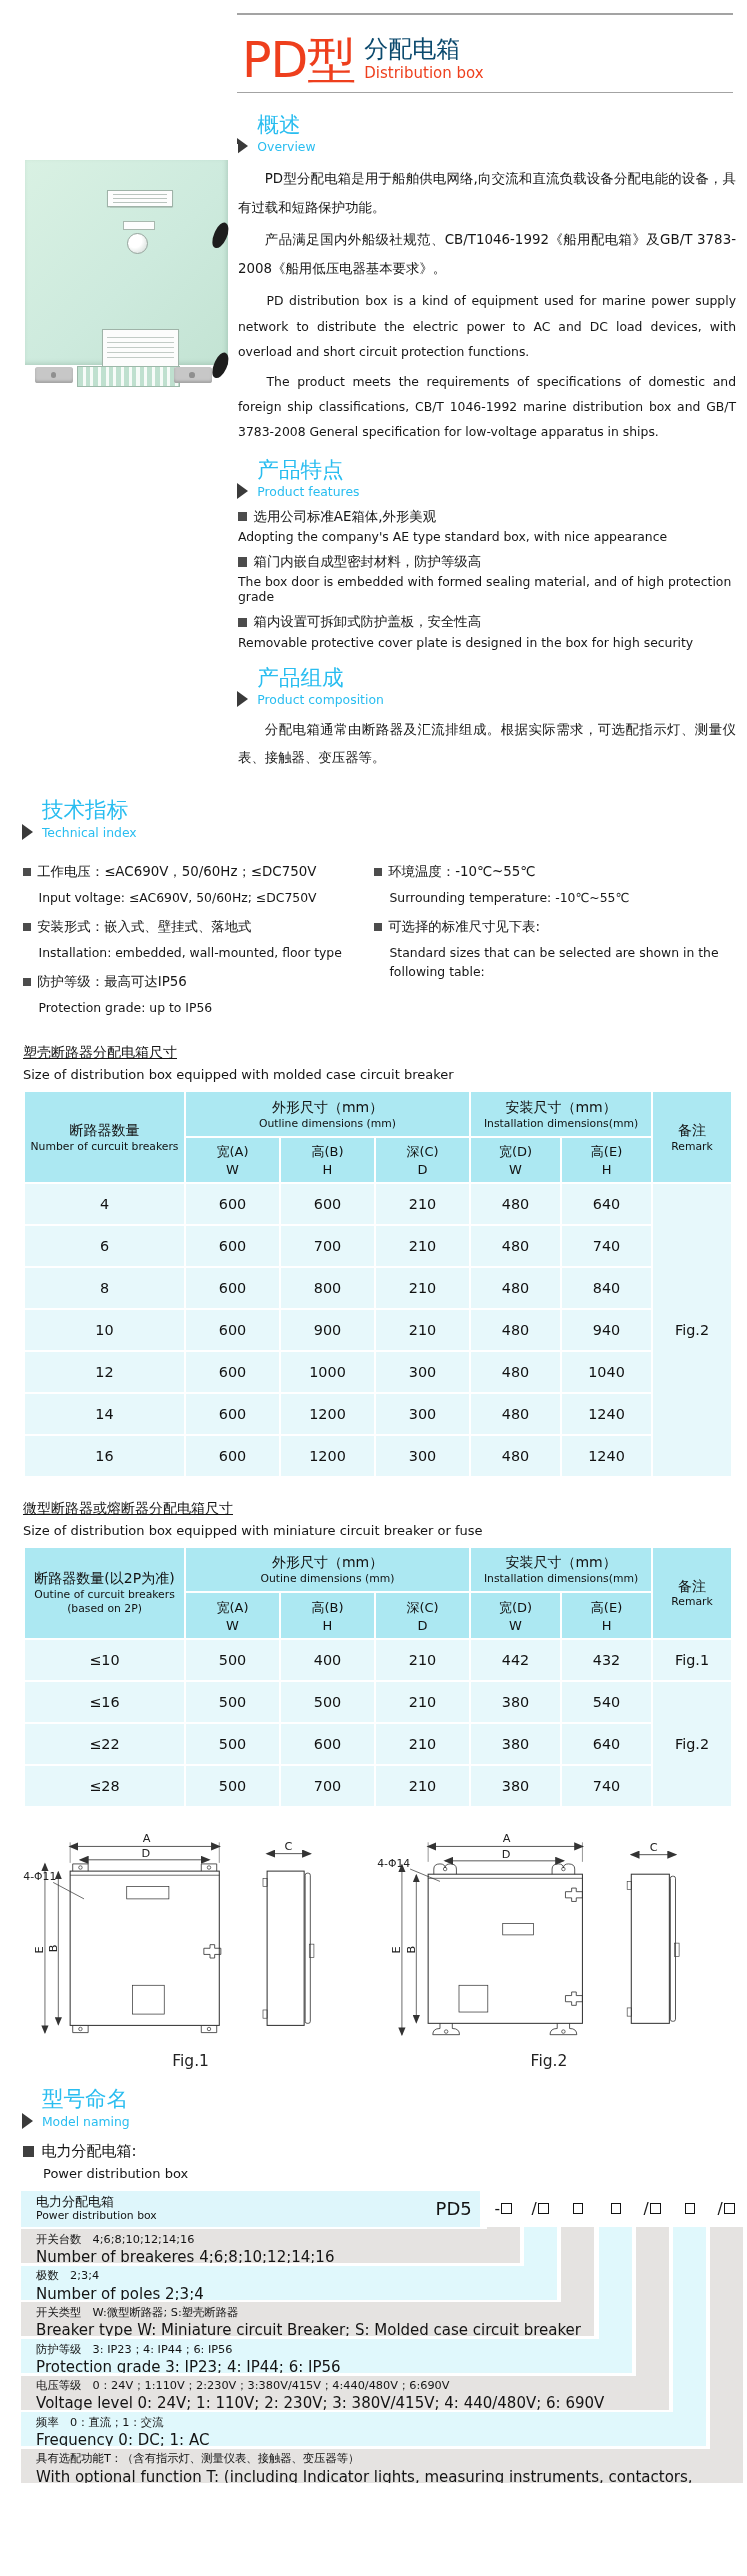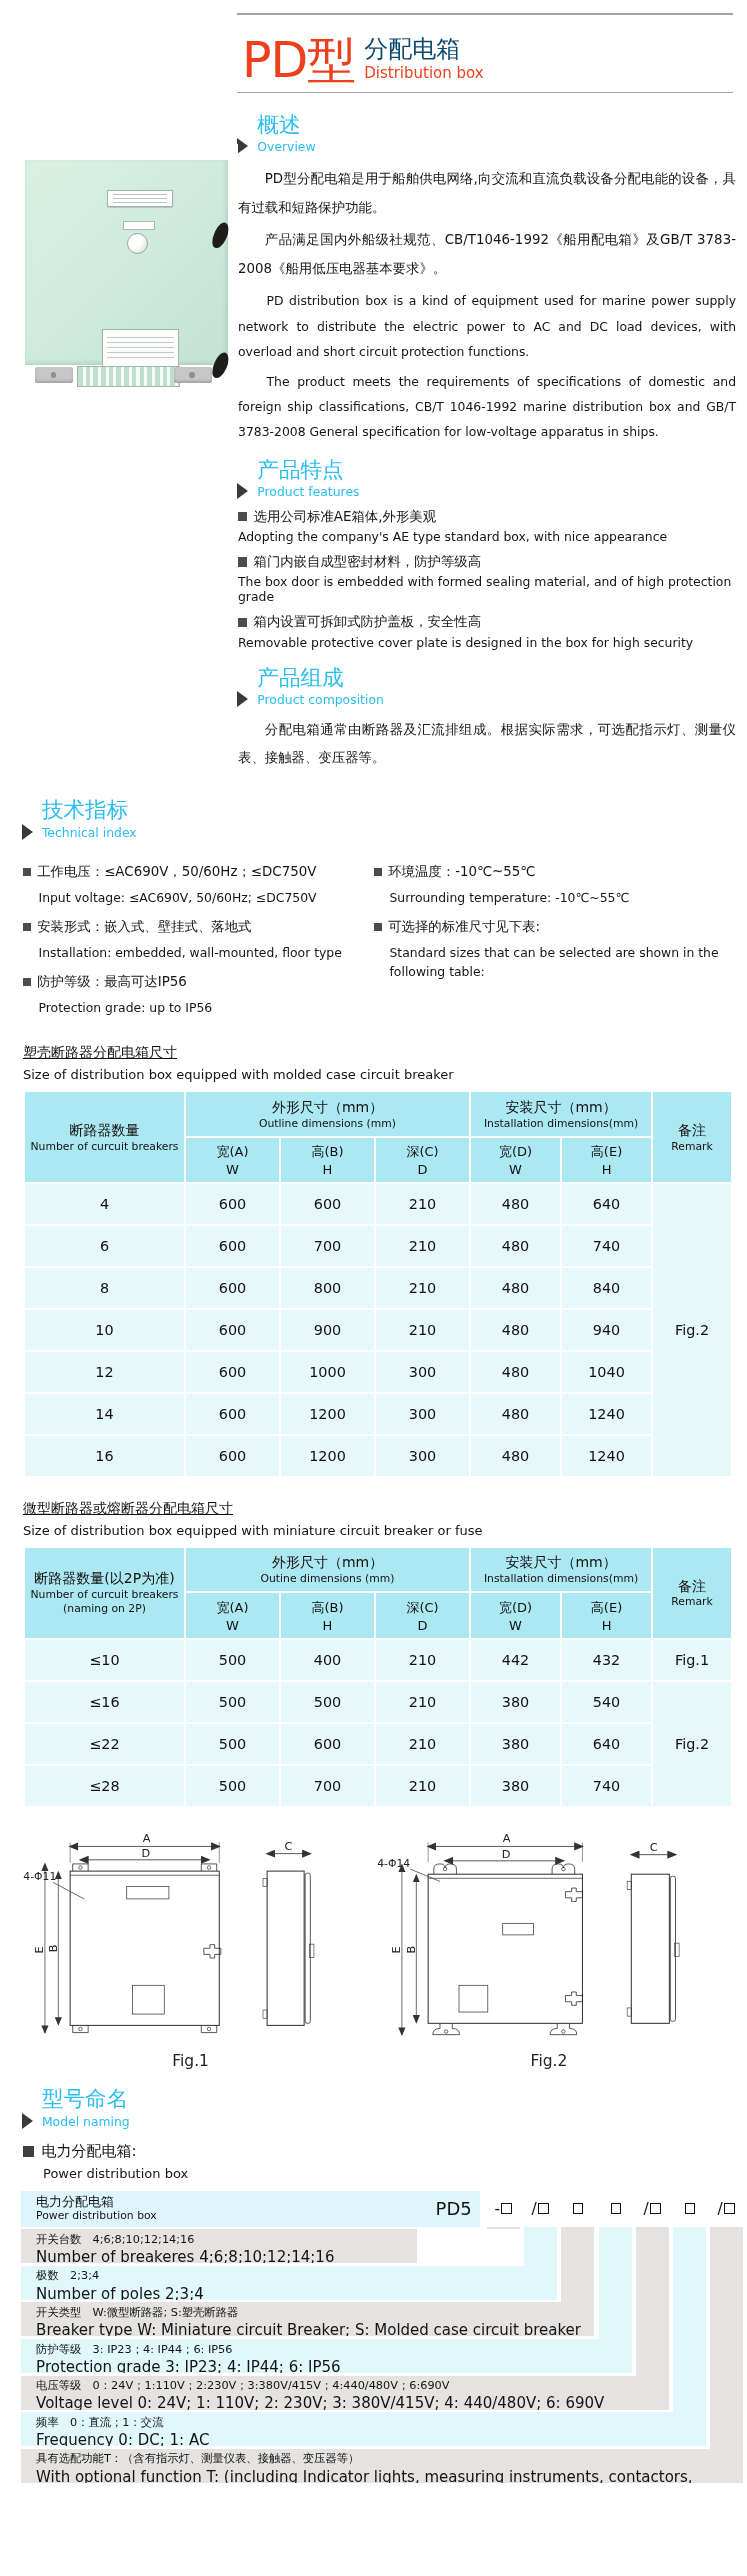--- a/index.html
+++ b/index.html
@@ -349,21 +349,21 @@
       <col style="width:93px">
       <col style="width:93px">
       <col style="width:89px">
       <col style="width:89px">
       <col style="width:78px">
     </colgroup>
   <tbody>
       <tr>
     <th rowspan="2">
       <div class="th-cn">断路器数量(以2P为准)</div>
-          <div class="th-en">Number of curcuit breakers (naming on 2P)</div>
+          <div class="th-en">Outine of curcuit breakers (based on 2P)</div>
     </th>
     <th colspan="3">
       <div class="th-cn">外形尺寸（mm）</div>
           <div class="th-en">Outine dimensions (mm)</div>
     </th>
     <th colspan="2">
       <div class="th-cn">安装尺寸（mm）</div>
           <div class="th-en">Installation dimensions(mm)</div>
     </th>
     <th rowspan="2">
@@ -592,21 +592,21 @@
         <i class="sq"></i>
       </span>
   </div>
   <i class="strip g" style="left:466px;height:2.6px"></i>
   <i class="strip c" style="left:503px;height:39px"></i>
   <i class="strip g" style="left:540px;height:76px"></i>
   <i class="strip c" style="left:578px;height:112px"></i>
   <i class="strip g" style="left:615px;height:149px"></i>
   <i class="strip c" style="left:652px;height:185px"></i>
   <i class="strip g" style="left:689px;height:222px"></i>
-  <div class="mn-row g" style="width:396px">
+  <div class="mn-row g" style="width:499px">
       <div class="mn-rcn">开关台数　4;6;8;10;12;14;16</div>
       <div class="mn-ren">Number of breakeres  4;6;8;10;12;14;16</div>
     </div>
   <div class="mn-row c" style="width:536px">
       <div class="mn-rcn">极数　2;3;4</div>
       <div class="mn-ren">Number of poles  2;3;4</div>
     </div>
   <div class="mn-row g" style="width:573px">
       <div class="mn-rcn">开关类型　W:微型断路器; S:塑壳断路器</div>
       <div class="mn-ren">Breaker type W: Miniature circuit Breaker; S: Molded case circuit breaker</div>

